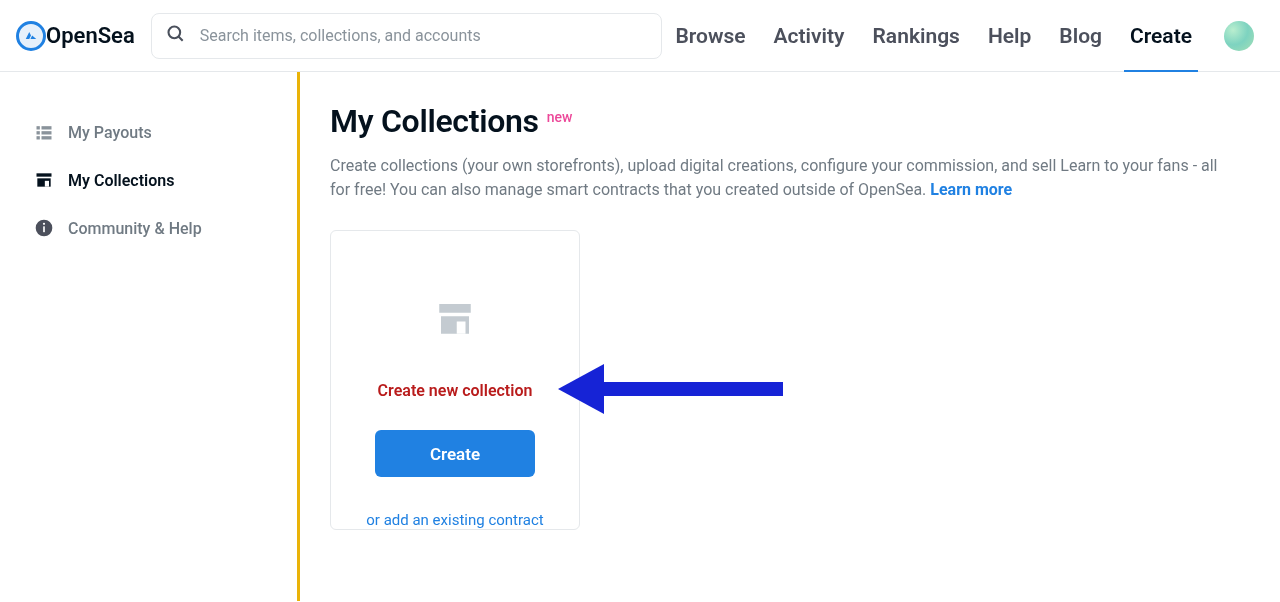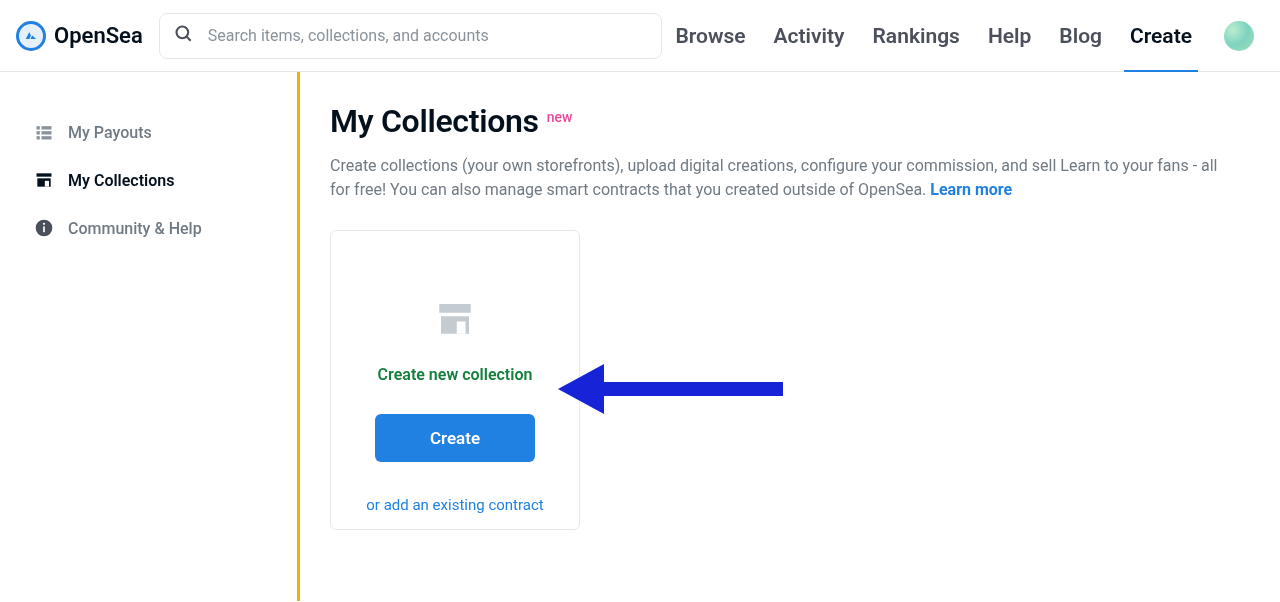--- a/index.html
+++ b/index.html
@@ -18,21 +18,21 @@
     .header {
       height: 72px;
       border-bottom: 1px solid #e5e8eb;
       display: flex;
       align-items: center;
       padding: 0 16px;
     }
     .logo-wrap {
       display: flex;
       align-items: center;
-      gap: 8px;
+      gap: 0;
       margin-right: 16px;
     }
     .logo-circle {
       width: 30px;
       height: 30px;
       border-radius: 50%;
       border: 3px solid #2081e2;
       display: flex;
       align-items: center;
       justify-content: center;
@@ -181,24 +181,24 @@
       border-radius: 6px;
       display: flex;
       flex-direction: column;
       align-items: center;
       padding-top: 66px;
     }
     .storefront-icon {
       color: #8a939b;
     }
     .card-title {
-      margin-top: 22px;
+      margin-top: 38px;
       font-size: 16px;
       font-weight: 600;
-      color: #15803d;
+      color: #b91c1c;
     }
     .create-btn {
       margin-top: 30px;
       width: 160px;
       height: 48px;
       background: #2081e2;
       color: #fff;
       border: none;
       border-radius: 6px;
       font-size: 17px;

